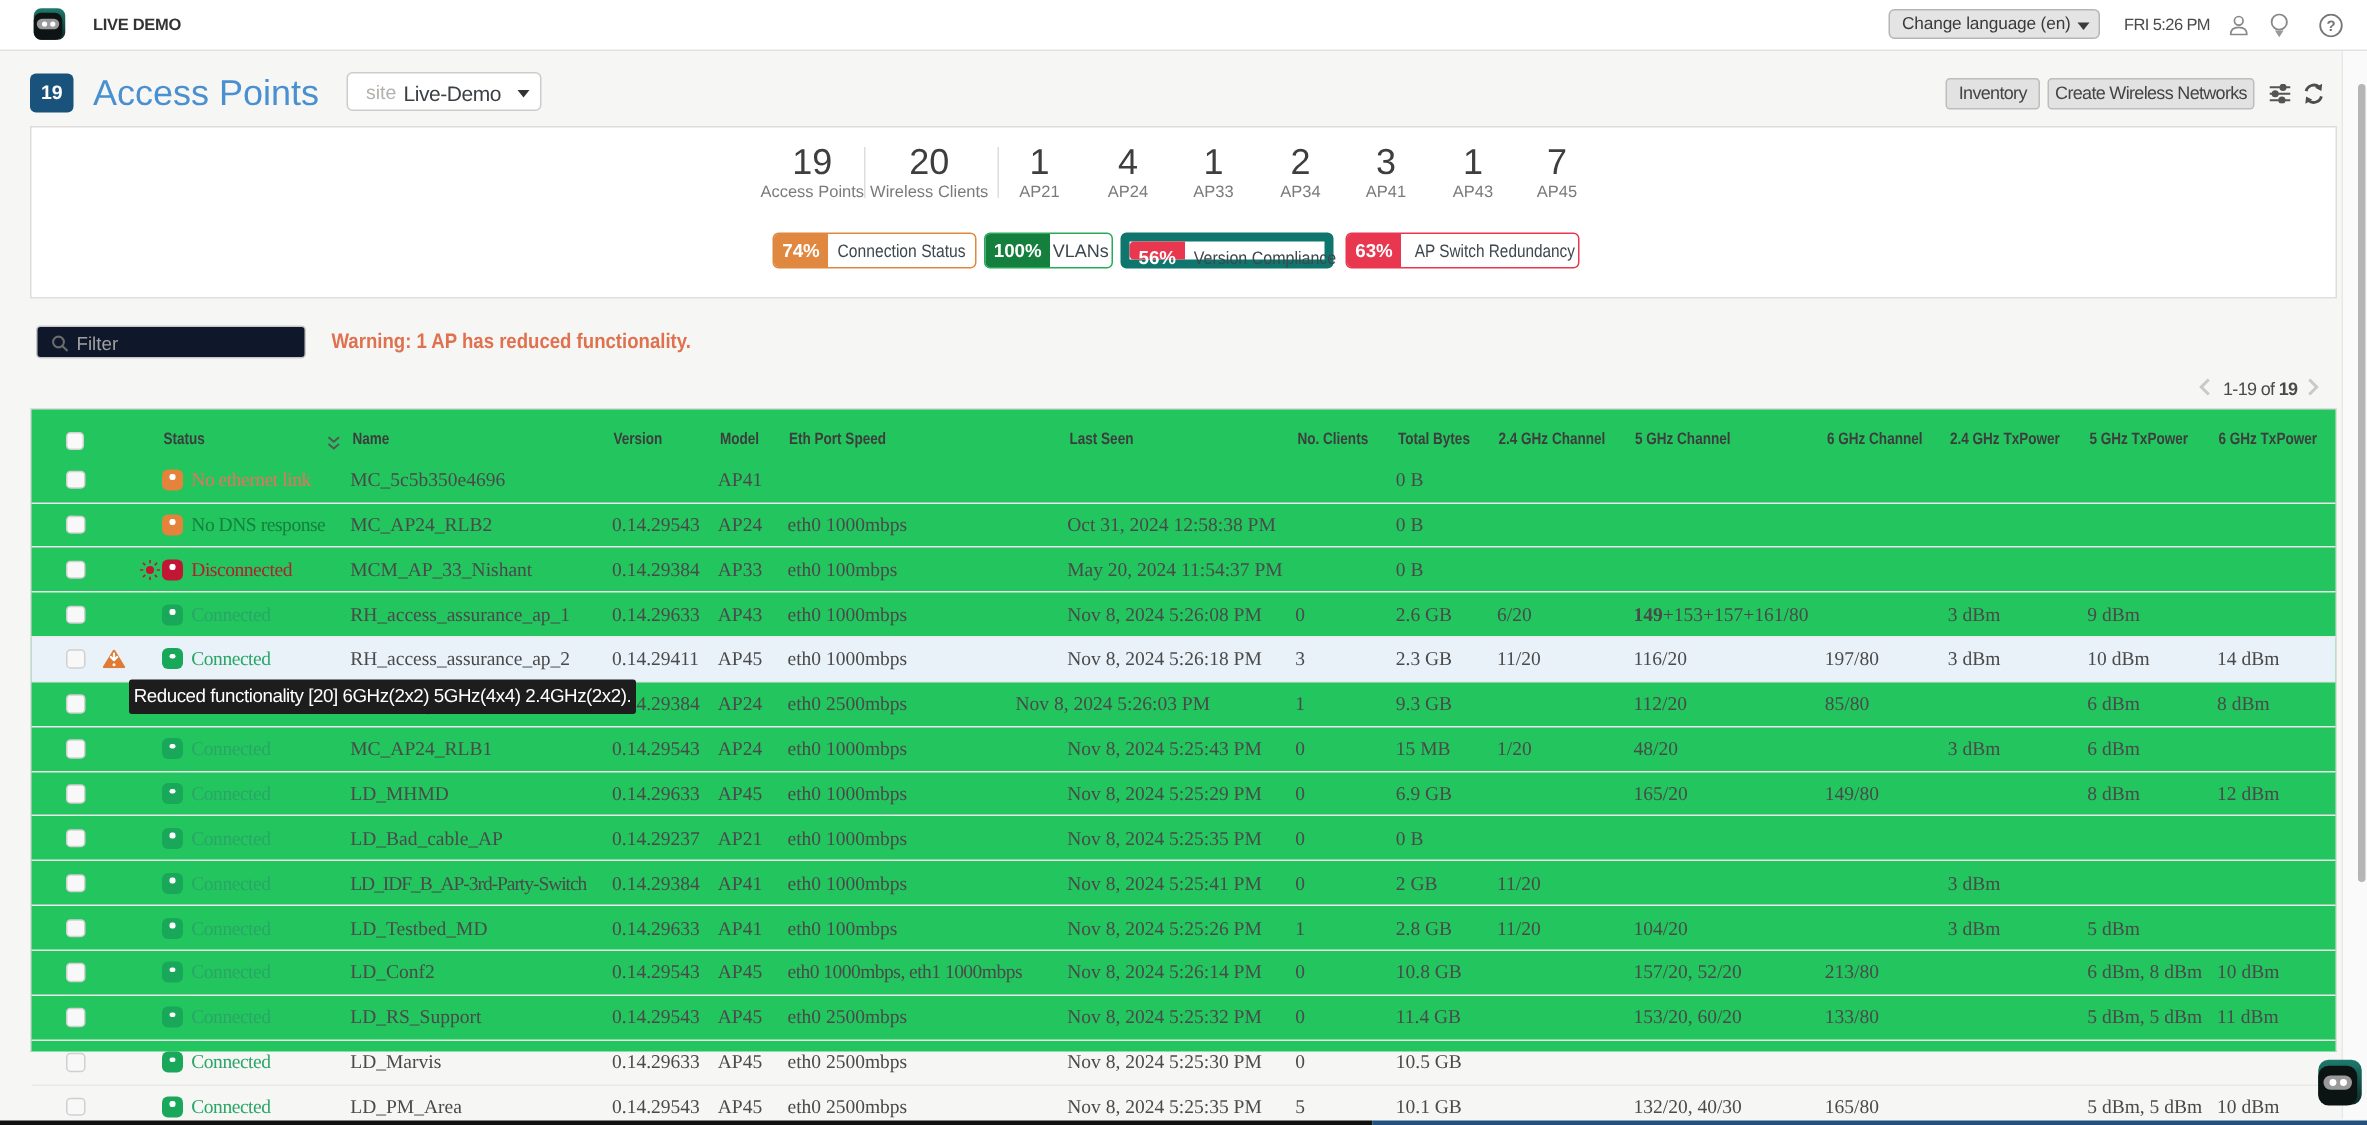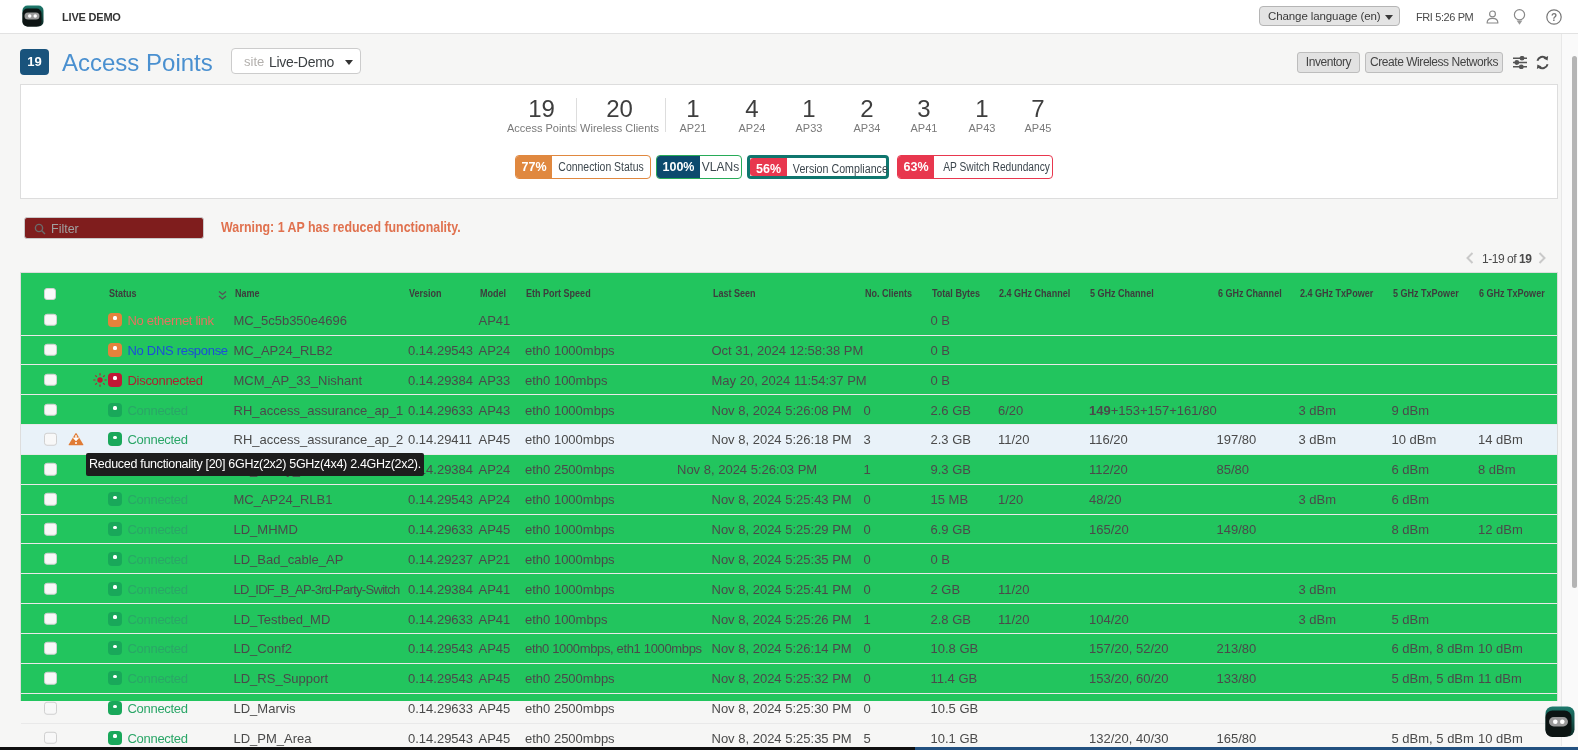--- a/index.html
+++ b/index.html
@@ -24,30 +24,30 @@
 #stats { position:absolute; left:20px; top:84px; width:1538px; height:115px; background:#fff; border:1px solid #ddd; }
 .num { position:absolute; top:10px; width:120px; text-align:center; font-size:24px; color:#3e3e3e; }
 .numlab { position:absolute; top:37px; width:160px; text-align:center; font-size:11px; color:#7a7a7a; }
 .vdiv { position:absolute; top:13px; height:34px; width:1px; background:#ddd; }
 .sle { position:absolute; top:69.5px; height:24px; border-radius:4px; font-size:12px; display:flex; }
 .sle .pct { color:#fff; font-weight:bold; text-align:center; border-radius:3px 0 0 3px; line-height:22px; font-size:12.5px; flex:none; }
 .sle .lab { flex:1; color:#3d474e; line-height:22px; text-align:center; white-space:nowrap; }
 .sle .lab i { font-style:normal; display:inline-block; transform:scaleX(0.87); }
 
 
-#filter { position:absolute; left:24px; top:217px; width:180px; height:22px; background:#7f1d1d; border:1px solid #c9c9c9; border-radius:3px; }
+#filter { position:absolute; left:24px; top:217px; width:180px; height:22px; background:#0f172a; border:1px solid #c9c9c9; border-radius:3px; }
 #filter .ph { position:absolute; left:26px; top:4px; font-size:12.5px; color:#a0a0a0; }
 #warnline { position:absolute; left:221px; top:219px; font-size:14px; font-weight:bold; color:#e0714e; transform:scaleX(0.885); transform-origin:0 0; white-space:nowrap; }
 #pager { position:absolute; left:1482px; top:251.5px; font-size:12px; letter-spacing:-0.45px; color:#4a4a4a; white-space:nowrap; }
 
 
 #table { position:absolute; left:20px; top:272px; width:1538px; height:429px; background:#22c55e; border:1px solid #ddd; border-bottom:none; }
 #thead span { position:absolute; top:14px; font-size:11px; font-weight:bold; color:#3d3d3d; white-space:nowrap; transform:scaleX(0.82); transform-origin:0 0; }
 .hcb { position:absolute; width:12px; height:12px; border:1px solid #d2d2d2; border-radius:3px; background:#fafafa; }
-.row { position:absolute; left:21px; width:1536px; }
+.row { position:absolute; left:21px; width:1536px;font-family:Liberation Serif, serif; }
 .row span, .row b { position:absolute; top:50%; transform:translateY(-50%); font-size:13px; white-space:nowrap; }
 .row.hl { background:#e9f2f9; }
 .row .cb { width:12.5px; height:12.5px; border:1px solid #d0d0d0; border-radius:3px; background:#f8f8f8; }
 .row .sic { width:14px; height:14px; border-radius:4px; }
 .row .sic i { position:absolute; left:5px; top:3.5px; width:4px; height:3.5px; background:#fff; border-radius:1.5px; }
 .row svg { position:absolute; top:50%; transform:translateY(-50%); }
 .row b { position:static; font-weight:bold; }
 #tooltip { position:absolute; left:86px; top:453px; width:338px; height:23px; background:#1d1d1d; border-radius:2px; color:#fff; font-size:12.5px; letter-spacing:-0.3px; line-height:23px; text-align:center; z-index:5; white-space:nowrap; }
 
 
@@ -126,28 +126,28 @@
     <div class="numlab" style="left:708px">AP33</div>
   <div class="num" style="left:786px">2</div>
     <div class="numlab" style="left:766px">AP34</div>
   <div class="num" style="left:843px">3</div>
     <div class="numlab" style="left:823px">AP41</div>
   <div class="num" style="left:901px">1</div>
     <div class="numlab" style="left:881px">AP43</div>
   <div class="num" style="left:957px">7</div>
     <div class="numlab" style="left:937px">AP45</div>
   <div class="sle" style="left:494px;width:136px;border:1px solid #e0883f">
-      <span class="pct" style="width:36px;background:#e0883f">77%</span>
+      <span class="pct" style="width:36px;background:#e0883f">74%</span>
       <span class="lab"><i>Connection Status</i></span>
     </div>
   <div class="sle" style="left:635px;width:86px;border:1px solid #27ab58">
-      <span class="pct" style="width:43px;background:#0c4a6e">100%</span>
+      <span class="pct" style="width:43px;background:#15803d">100%</span>
       <span class="lab"><i style="transform:none">VLANs</i></span>
     </div>
-  <div class="sle" style="left:726px;width:142px;border:3px solid #0f766e">
+  <div class="sle" style="left:726px;width:142px;border:6px solid #0f766e">
       <span class="pct" style="width:37px;background:#e8374e">56%</span>
       <span class="lab"><i style="transform:scaleX(0.89)">Version Compliance</i></span>
     </div>
   <div class="sle" style="left:876px;width:156px;border:1px solid #e8374e">
       <span class="pct" style="width:36px;background:#e8374e">63%</span>
       <span class="lab"><i style="transform:scaleX(0.853)">AP Switch Redundancy</i></span>
     </div>
 </div>
 
 <div id="filter">
@@ -196,21 +196,21 @@
     <span style="left:106.5px;color:#e4745f;letter-spacing:-0.3px">No ethernet link</span>
     <span style="left:212.5px">MC_5c5b350e4696</span>
     <span style="left:457.5px">AP41</span>
     <span style="left:909.5px">0 B</span>
   </div>
 <div class="row" style="top:334.5px;height:29.85px;border-top:1px solid #e9e9e9;">
     <span class="cb" style="left:23px"></span>
     <span class="sic" style="left:87px;background:#e5823c">
       <i></i>
     </span>
-    <span style="left:106.5px;color:#1d4ed8;letter-spacing:-0.3px">No DNS response</span>
+    <span style="left:106.5px;color:#15803d;letter-spacing:-0.3px">No DNS response</span>
     <span style="left:212.5px">MC_AP24_RLB2</span>
     <span style="left:387px">0.14.29543</span>
     <span style="left:457.5px">AP24</span>
     <span style="left:504px">eth0 1000mbps</span>
     <span style="left:690.5px">Oct 31, 2024 12:58:38 PM</span>
     <span style="left:909.5px">0 B</span>
   </div>
 <div class="row" style="top:364.3px;height:29.85px;border-top:1px solid #e9e9e9;">
     <span class="cb" style="left:23px"></span>
     <svg class="sun" style="left:72px" width="14" height="14" viewBox="0 0 14 14">

